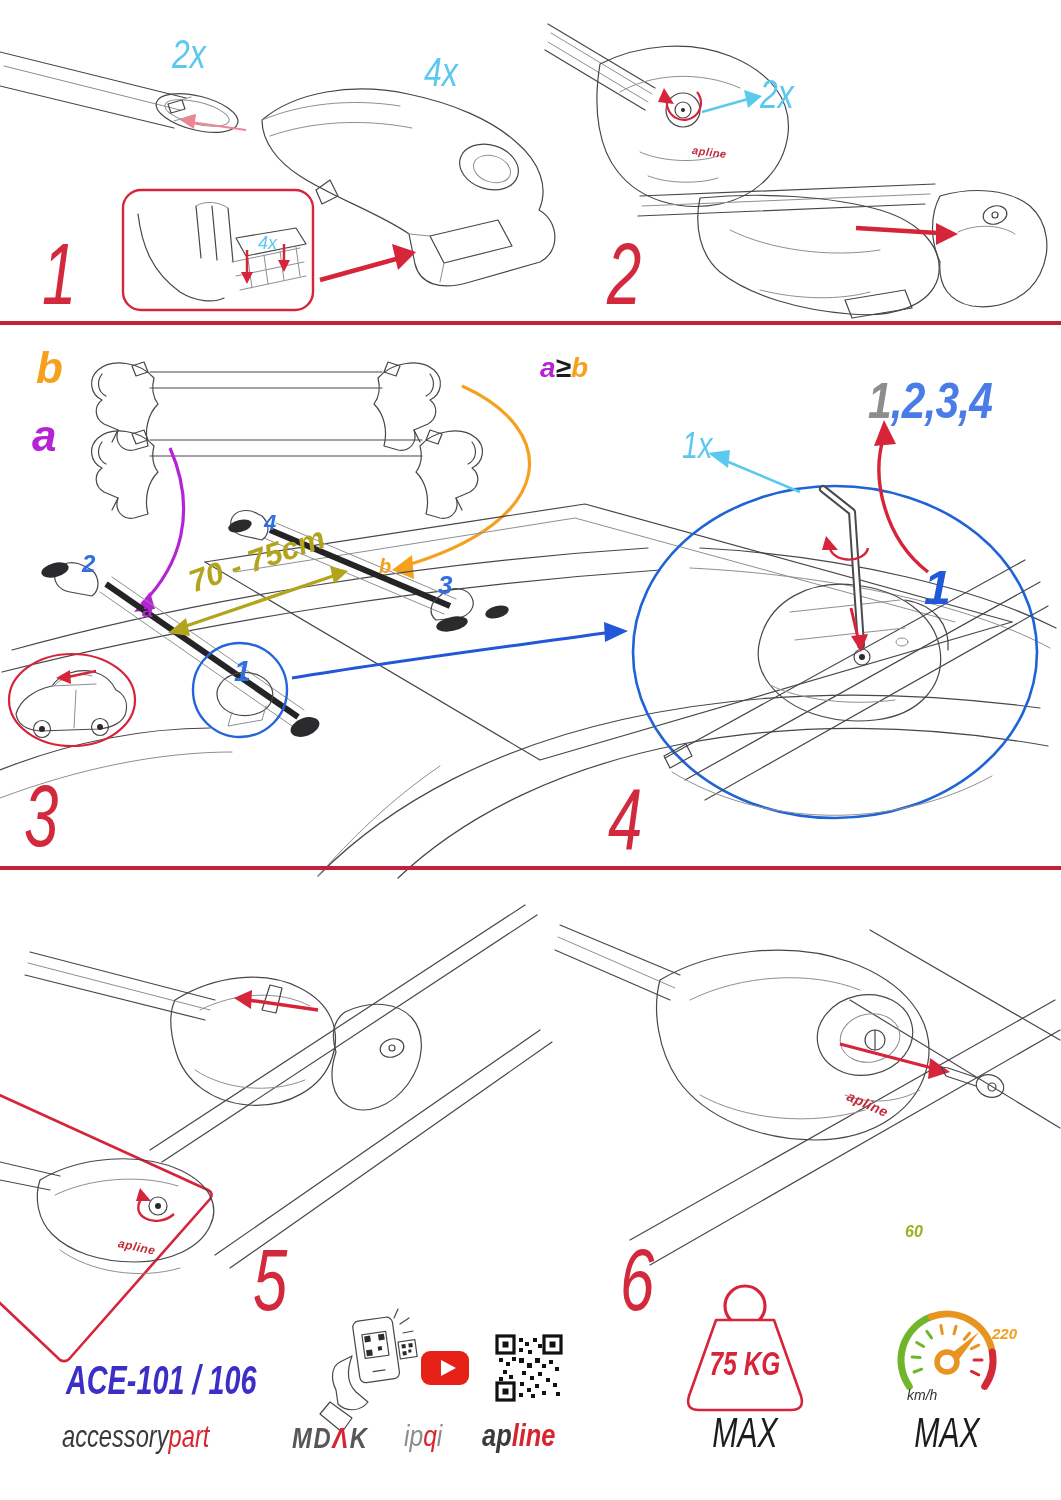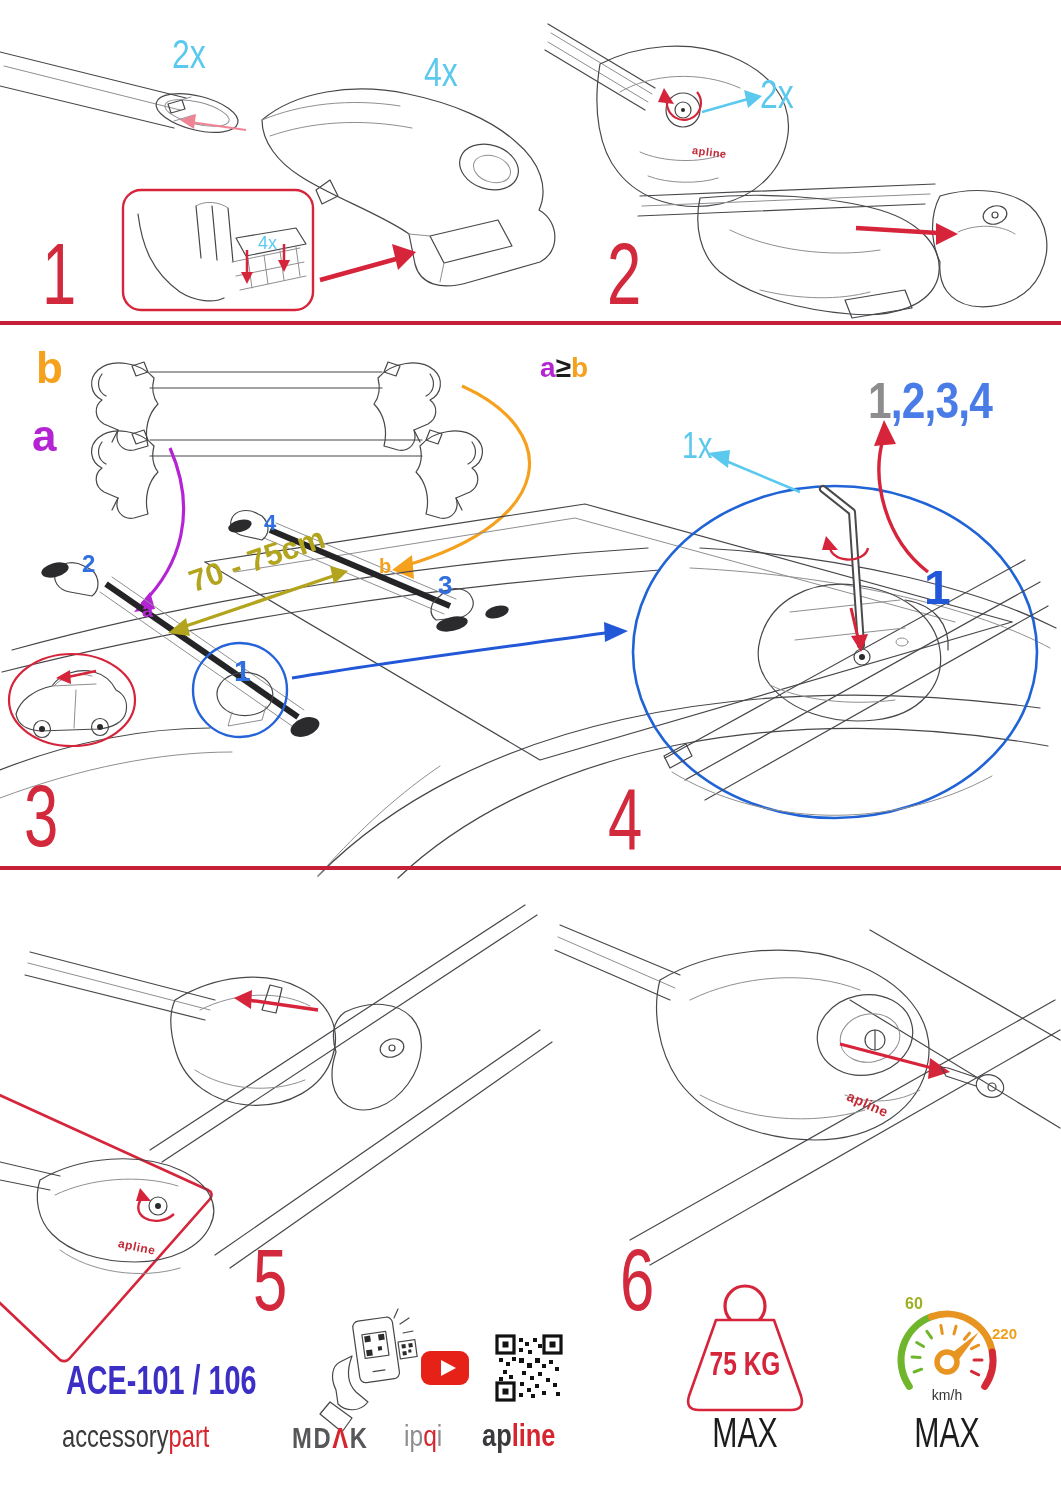--- a/index.html
+++ b/index.html
@@ -1,17 +1,17 @@
 <!DOCTYPE html>
 <html><head>
 <meta charset="utf-8">
 <style>
   html,body{margin:0;padding:0;background:#ffffff;}
   .page{position:relative;width:1061px;height:1500px;background:#ffffff;overflow:hidden;
-        font-family:"Liberation Sans",sans-serif;}
+        font-family:"Liberation Sans",sans-serif;font-style:italic;}
   svg.art{position:absolute;left:0;top:0;}
   .ln{stroke:#47474b;fill:none;stroke-width:1.2;stroke-linecap:round;stroke-linejoin:round;}
   .ln2{stroke:#8f8f93;fill:none;stroke-width:1;stroke-linecap:round;}
   .dk{fill:#2b2b2e;stroke:none;}
   .t{position:absolute;line-height:1;transform-origin:left top;white-space:nowrap;}
   .stepnum{color:#d2293c;font-size:88px;font-weight:500;transform:scaleX(.70);}
   .qty{color:#5bc9ee;font-size:40px;font-weight:500;transform:scaleX(.80);}
   .qtysm{color:#5bc9ee;font-size:18px;font-weight:500;}
   .biglabel{font-size:44px;font-weight:700;}
   .bluelab{color:#2f6fe0;font-weight:700;}
@@ -385,18 +385,18 @@
 
 <div class="t" style="left:292px;top:1424px;font-size:29px;font-weight:700;letter-spacing:2px;transform:scaleX(.82)"><span style="color:#57575a">MD</span><span style="color:#d6252e">Λ</span><span style="color:#57575a">K</span></div>
 
 <div class="t" style="left:404px;top:1421px;font-size:30px;font-weight:400;transform:scaleX(.82)"><span style="color:#8d8d8f">ip</span><span style="color:#d6252e">q</span><span style="color:#8d8d8f">i</span></div>
 
 <div class="t" style="left:482px;top:1420px;font-size:31px;font-weight:600;transform:scaleX(.82)"><span style="color:#3a3a3c">ap</span><span style="color:#d6252e">line</span></div>
 
 <div class="t" style="left:695px;top:1346px;width:100px;text-align:center;font-size:34px;font-weight:600;color:#d6243a;transform:scaleX(.72);transform-origin:center top">75 KG</div>
 <div class="t" style="left:695px;top:1412px;width:100px;text-align:center;font-size:42px;font-weight:500;color:#1c1c1c;transform:scaleX(.72);transform-origin:center top">MAX</div>
 
-<div class="t" style="left:905px;top:1296px;font-size:16px;font-weight:700;color:#9db021">60</div>
+<div class="t" style="left:905px;top:1224px;font-size:16px;font-weight:700;color:#9db021">60</div>
 <div class="t" style="left:992px;top:1326px;font-size:15px;font-weight:700;color:#f0a01e">220</div>
-<div class="t" style="left:907px;top:1388px;width:80px;text-align:center;font-size:14px;color:#333333">km/h</div>
+<div class="t" style="left:907px;top:1388px;width:80px;text-align:left;font-size:14px;color:#333333">km/h</div>
 <div class="t" style="left:897px;top:1412px;width:100px;text-align:center;font-size:42px;font-weight:500;color:#1c1c1c;transform:scaleX(.72);transform-origin:center top">MAX</div>
 
 </div>
 
 </body></html>

